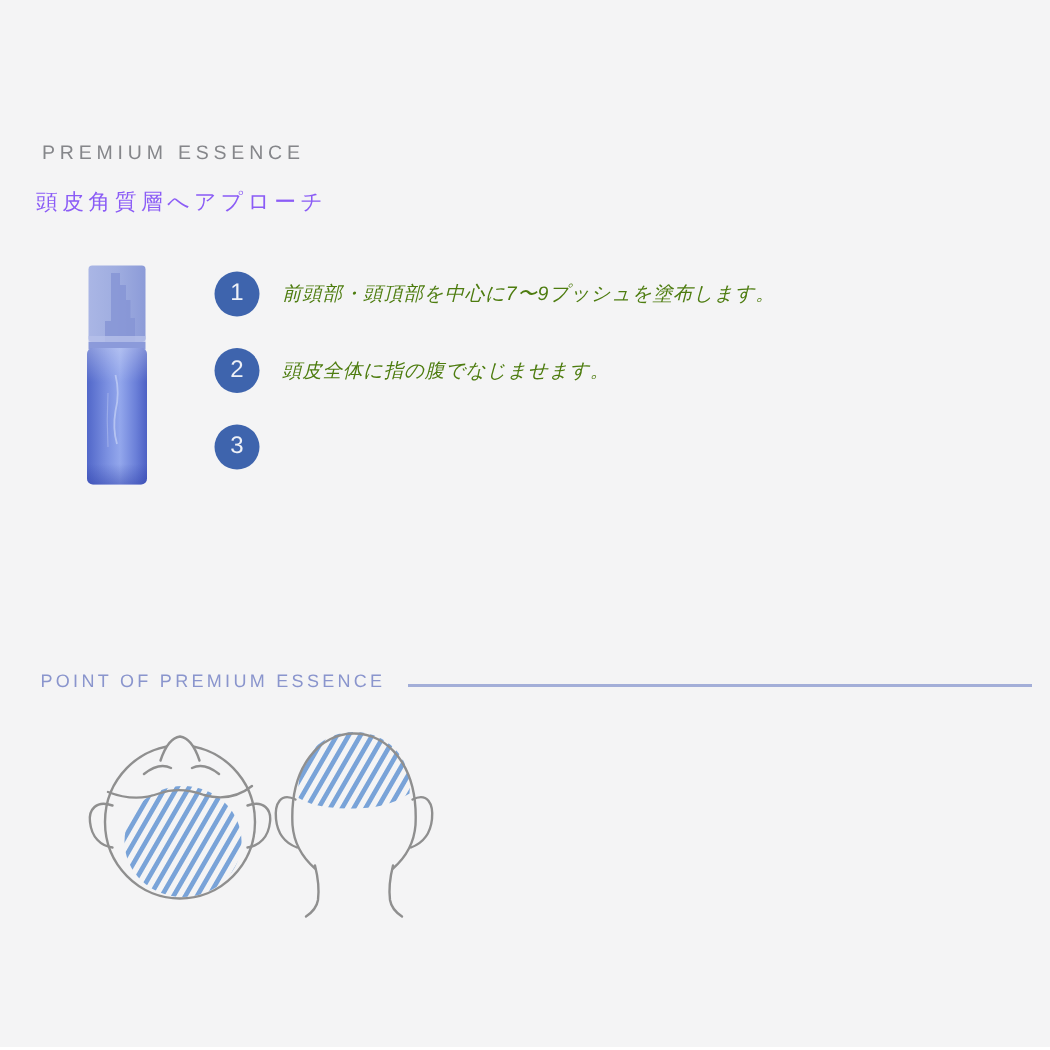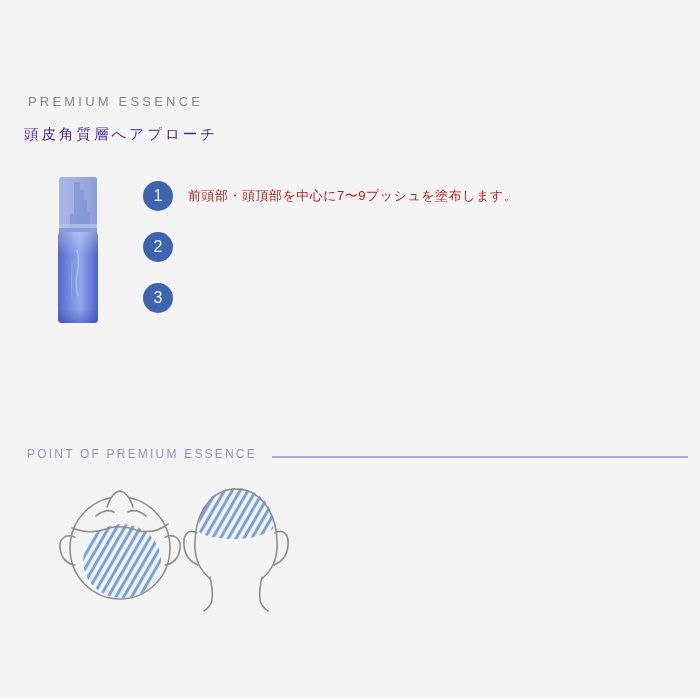--- a/index.html
+++ b/index.html
@@ -10,36 +10,36 @@
     overflow:hidden;
     font-family:"Liberation Sans","DejaVu Sans",sans-serif;
     color:#515256;
   }
   .brand-heading{
     position:absolute;left:28px;top:94px;
     font-size:13px;letter-spacing:3.2px;color:#85868a;
   }
   .page-subtitle{
     position:absolute;left:24px;top:125px;
-    font-size:14.5px;letter-spacing:3px;color:#4c1d95;
+    font-size:14.5px;letter-spacing:3px;color:#8b5cf6;
   }
   .bottle-wrap{position:absolute;left:53px;top:174px;width:50px;height:152px;}
   .step-row{position:absolute;left:143px;height:30px;display:flex;align-items:center;}
   .step-row.s1{top:181px;}
   .step-row.s2{top:232px;}
   .step-row.s3{top:283px;}
   .step-circle{
     width:30px;height:30px;border-radius:50%;
     background:#3e64ad;color:#eef1f7;
     display:flex;align-items:center;justify-content:center;
     font-size:16px;line-height:1;flex:0 0 30px;
   }
   .step-text{
     margin-left:15px;white-space:nowrap;
-    font-size:13px;letter-spacing:0.5px;color:#b91c1c;
+    font-size:13px;letter-spacing:0.5px;color:#4d7c0f;font-style:italic;
   }
   .usage-notes{
     position:absolute;left:21px;top:339px;width:664px;
     font-size:13px;letter-spacing:0.5px;line-height:25.5px;color:#515256;
   }
   .point-heading{
     position:absolute;left:27px;top:447px;
     font-size:12px;letter-spacing:2.2px;color:#8a95cd;white-space:nowrap;text-align:center;
   }
   .point-rule{
@@ -88,20 +88,21 @@
       <path d="M19,88 q-1,18 0,36" stroke="#b9c6f0" stroke-width="0.8" fill="none" opacity="0.5"></path>
     </svg>
   </div>
 
   <div class="step-row s1">
     <div class="step-circle">1</div>
     <div class="step-text">前頭部・頭頂部を中心に7〜9プッシュを塗布します。</div>
   </div>
   <div class="step-row s2">
     <div class="step-circle">2</div>
+    <div class="step-text">頭皮全体に指の腹でなじませます。</div>
   </div>
   <div class="step-row s3">
     <div class="step-circle">3</div>
   </div>
 
   <div class="usage-notes">
   </div>
 
   <div class="point-heading">POINT OF PREMIUM ESSENCE</div>
   <div class="point-rule"></div>

